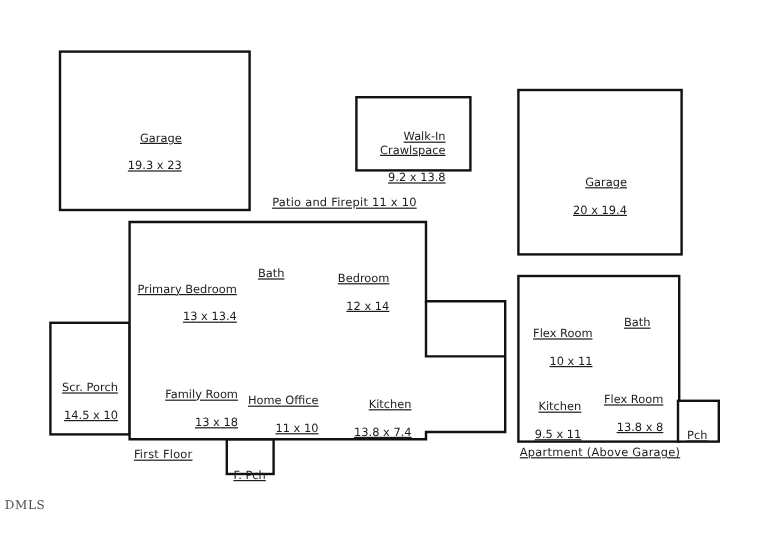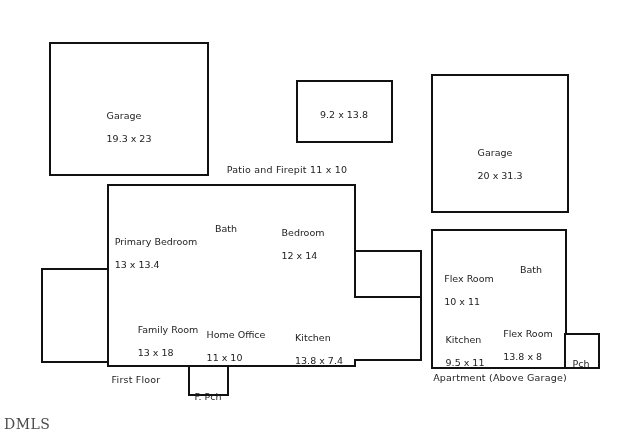--- a/index.html
+++ b/index.html
@@ -15,33 +15,34 @@
     background:var(--bg);
     overflow:hidden;
     font-family:"DejaVu Sans","Liberation Sans",sans-serif;
   }
   #plan-svg{position:absolute;left:0;top:0;}
   #plan-svg .shape{fill:var(--bg);stroke:var(--wall);stroke-width:2;}
   #plan-svg .seg{fill:none;stroke:var(--wall);stroke-width:2;}
   .lbl{
     position:absolute;
     transform:translateX(-50%);
-    text-align:left;
+    text-align:right;
     color:var(--text);
     font-size:9.5px;
     line-height:11.5px;
     white-space:pre-line;
     pointer-events:none;
+    text-decoration:underline;
   }
   .caption{letter-spacing:0.2px;}
   .watermark{
     position:absolute;
     left:4px;top:416px;
     font-family:"DejaVu Serif","Liberation Serif",serif;
-    font-size:14px;
+    font-size:10px;
     color:var(--wm);
     letter-spacing:0.5px;
   }
 </style>
 </head>
 <body>
 
 <div id="stage">
 
   <svg id="plan-svg" width="640" height="446" viewBox="0 0 640 446">
@@ -58,25 +59,27 @@
 
     <rect class="shape" x="432" y="230" width="134" height="138"></rect>
     <rect class="shape" x="565" y="334" width="34" height="34"></rect>
   </svg>
 
   <div class="lbl" style="left:129px;top:98px">
     <div>Garage</div>
     <div>19.3 x 23</div>
   </div>
   <div class="lbl" style="left:344px;top:97px">
+    <div>Walk-In
+Crawlspace</div>
     <div>9.2 x 13.8</div>
   </div>
   <div class="lbl" style="left:500px;top:135px">
     <div>Garage</div>
-    <div>20 x 31.3</div>
+    <div>20 x 19.4</div>
   </div>
 
   <div class="lbl caption" style="left:287px;top:164px">Patio and Firepit 11 x 10</div>
 
   <div class="lbl" style="left:156px;top:224px">
     <div>Primary Bedroom</div>
     <div>13 x 13.4</div>
   </div>
   <div class="lbl" style="left:226px;top:211px">
     <div>Bath</div>
@@ -89,20 +92,24 @@
     <div>Family Room</div>
     <div>13 x 18</div>
   </div>
   <div class="lbl" style="left:236px;top:317px">
     <div>Home Office</div>
     <div>11 x 10</div>
   </div>
   <div class="lbl" style="left:319px;top:320px">
     <div>Kitchen</div>
     <div>13.8 x 7.4</div>
+  </div>
+  <div class="lbl" style="left:75px;top:306px">
+    <div>Scr. Porch</div>
+    <div>14.5 x 10</div>
   </div>
   <div class="lbl" style="left:208px;top:379px">
     <div>F. Pch</div>
   </div>
   <div class="lbl caption" style="left:136px;top:374px">First Floor</div>
 
   <div class="lbl" style="left:469px;top:261px">
     <div>Flex Room</div>
     <div>10 x 11</div>
   </div>

